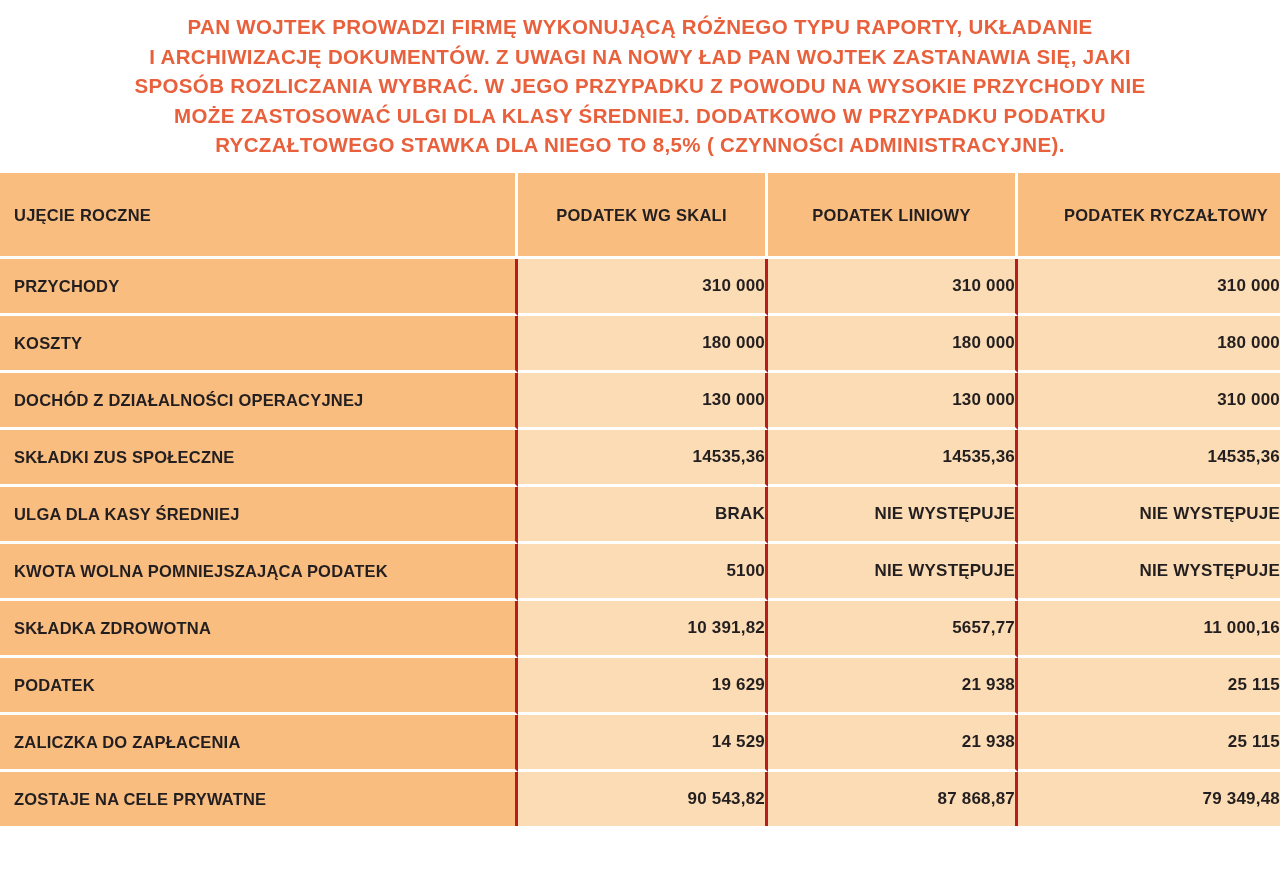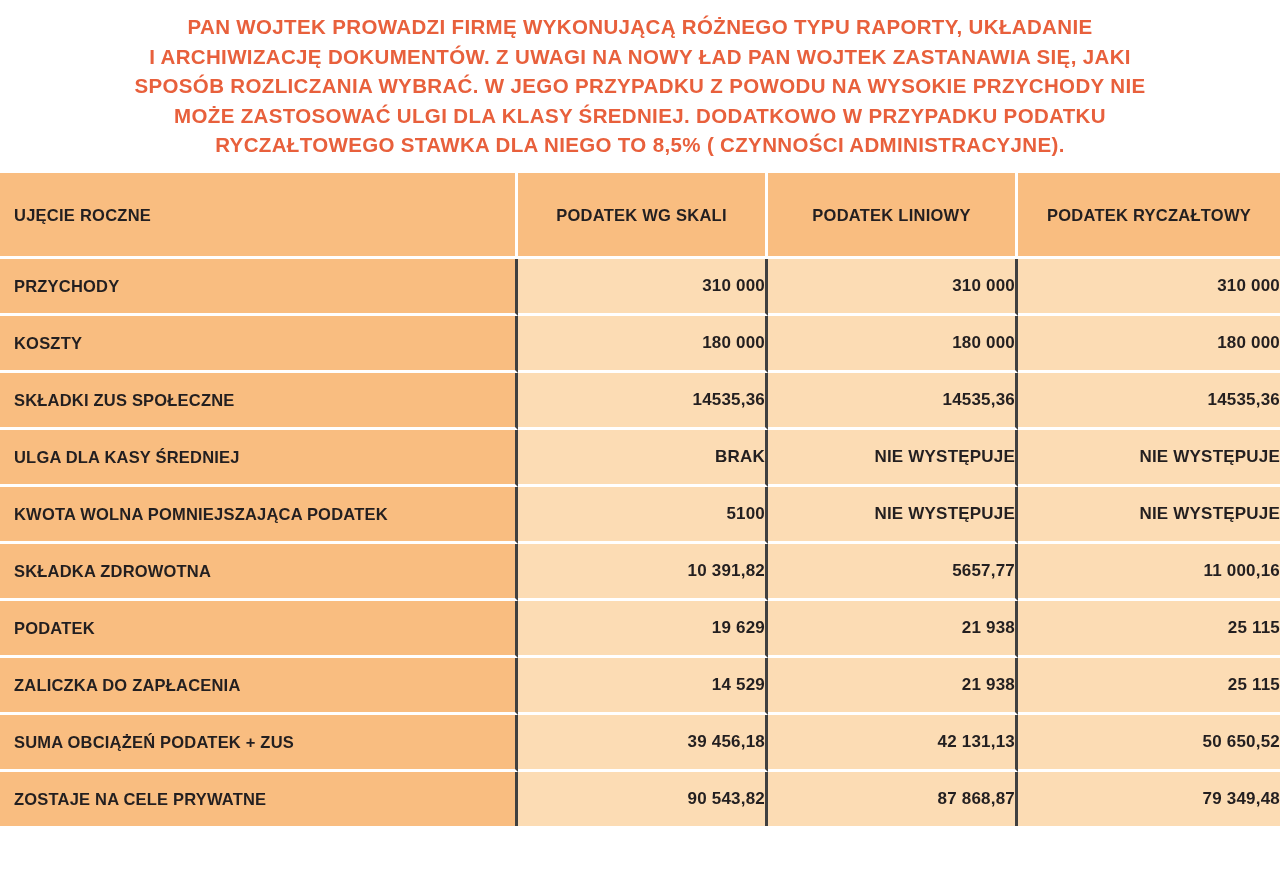--- a/index.html
+++ b/index.html
@@ -78,28 +78,28 @@
     line-height: 20px;
     vertical-align: middle;
   }
   tr.head th.label-head {
     text-align: left;
     padding-left: 14px;
   }
   tr.head th.num-head {
     text-align: center;
   }
-  tr.head th:last-child { border-right: none; }
+  tr.head th:last-child { border-right: none; text-align: right; }
 
   
   tbody tr td {
     height: 54px;
     padding: 0;
     vertical-align: middle;
-    border-right: 3px solid #404040;
+    border-right: 3px solid #b91c1c;
     border-bottom: 3px solid #ffffff;
     color: #231f20;
     font-weight: bold;
   }
   tbody tr td:last-child { border-right: none; }
   tbody tr:last-child td { border-bottom: none; }
 
   td.rowlabel {
     background: #f9bd80;
     text-align: left;
@@ -153,20 +153,26 @@
             <td class="val">310 000</td>
             <td class="val">310 000</td>
           </tr>
           <tr>
             <td class="rowlabel">KOSZTY</td>
             <td class="val">180 000</td>
             <td class="val">180 000</td>
             <td class="val">180 000</td>
           </tr>
           <tr>
+            <td class="rowlabel">DOCHÓD Z DZIAŁALNOŚCI OPERACYJNEJ</td>
+            <td class="val">130 000</td>
+            <td class="val">130 000</td>
+            <td class="val">310 000</td>
+          </tr>
+          <tr>
             <td class="rowlabel">SKŁADKI ZUS SPOŁECZNE</td>
             <td class="val">14535,36</td>
             <td class="val">14535,36</td>
             <td class="val">14535,36</td>
           </tr>
           <tr>
             <td class="rowlabel">ULGA DLA KASY ŚREDNIEJ</td>
             <td class="val">BRAK</td>
             <td class="val">NIE WYSTĘPUJE</td>
             <td class="val">NIE WYSTĘPUJE</td>
@@ -189,26 +195,20 @@
             <td class="val">21 938</td>
             <td class="val">25 115</td>
           </tr>
           <tr>
             <td class="rowlabel">ZALICZKA DO ZAPŁACENIA</td>
             <td class="val">14 529</td>
             <td class="val">21 938</td>
             <td class="val">25 115</td>
           </tr>
           <tr>
-            <td class="rowlabel">SUMA OBCIĄŻEŃ PODATEK + ZUS</td>
-            <td class="val">39 456,18</td>
-            <td class="val">42 131,13</td>
-            <td class="val">50 650,52</td>
-          </tr>
-          <tr>
             <td class="rowlabel">ZOSTAJE NA CELE PRYWATNE</td>
             <td class="val">90 543,82</td>
             <td class="val">87 868,87</td>
             <td class="val">79 349,48</td>
           </tr>
         </tbody>
     </table>
   </div>
 
 </div>

